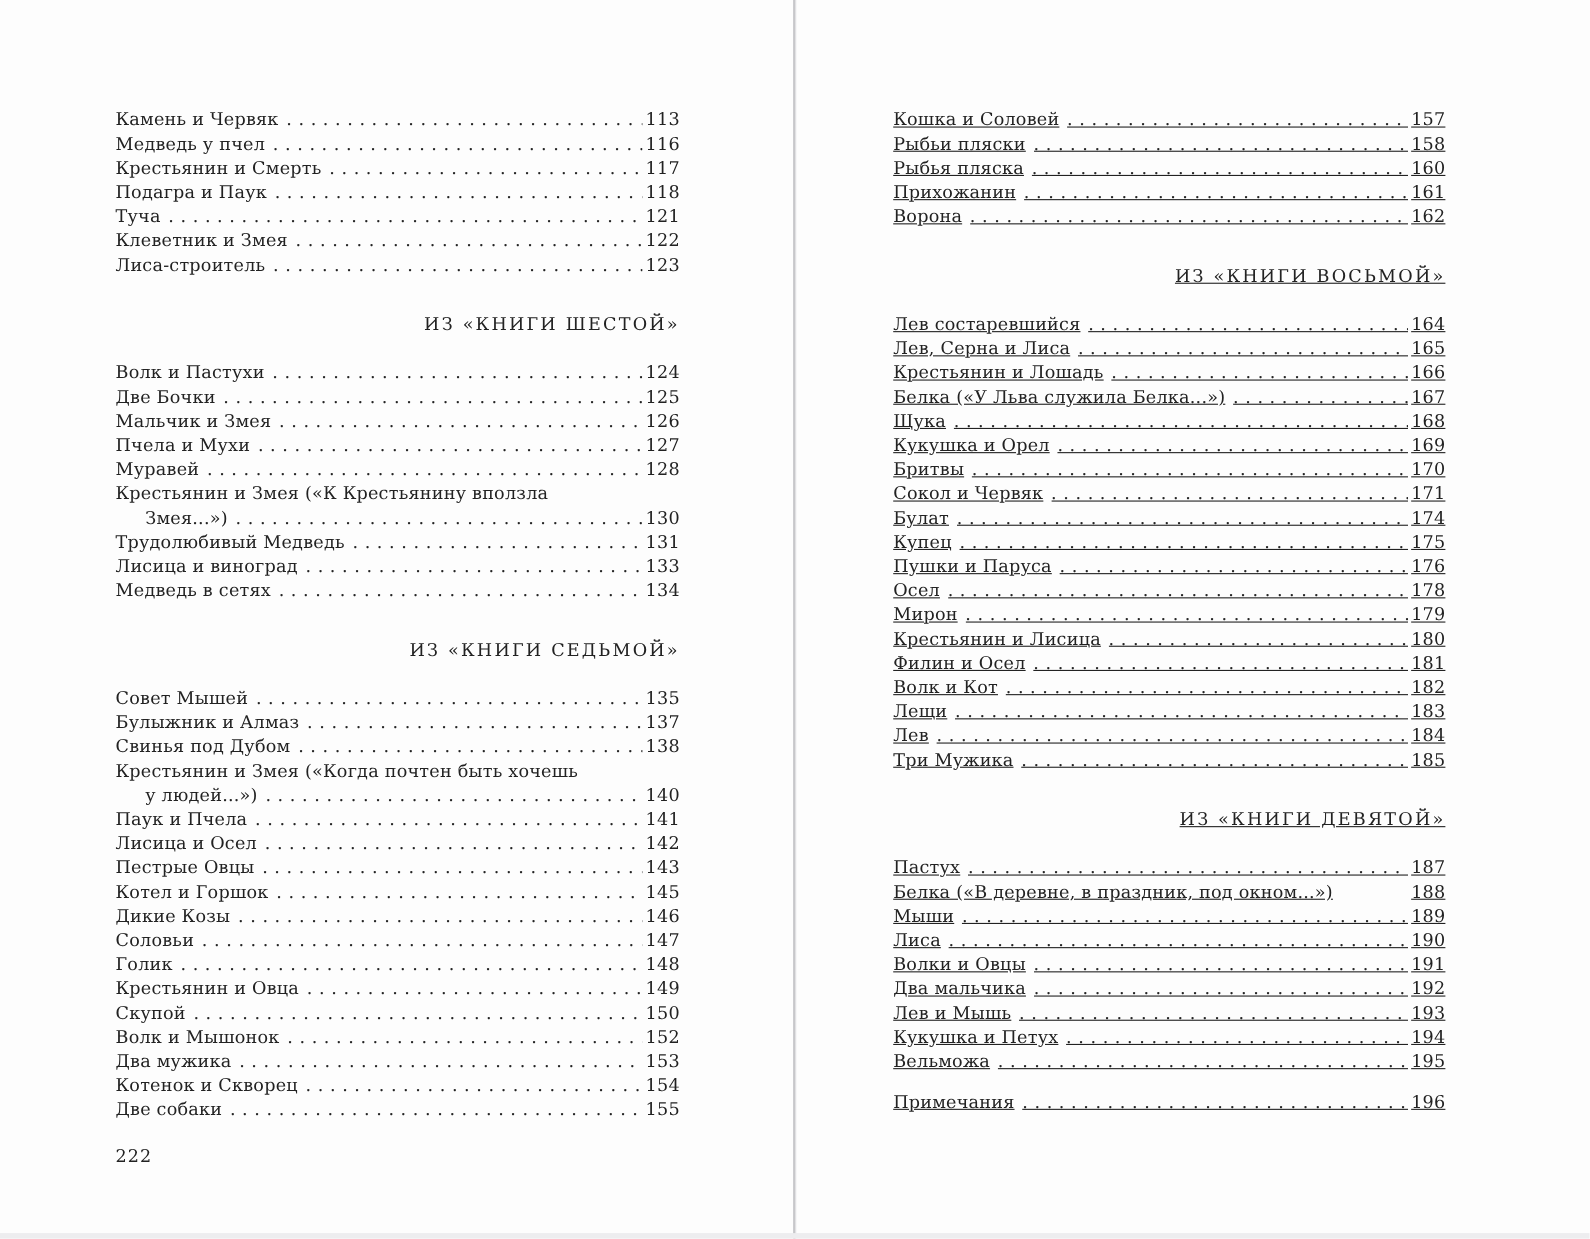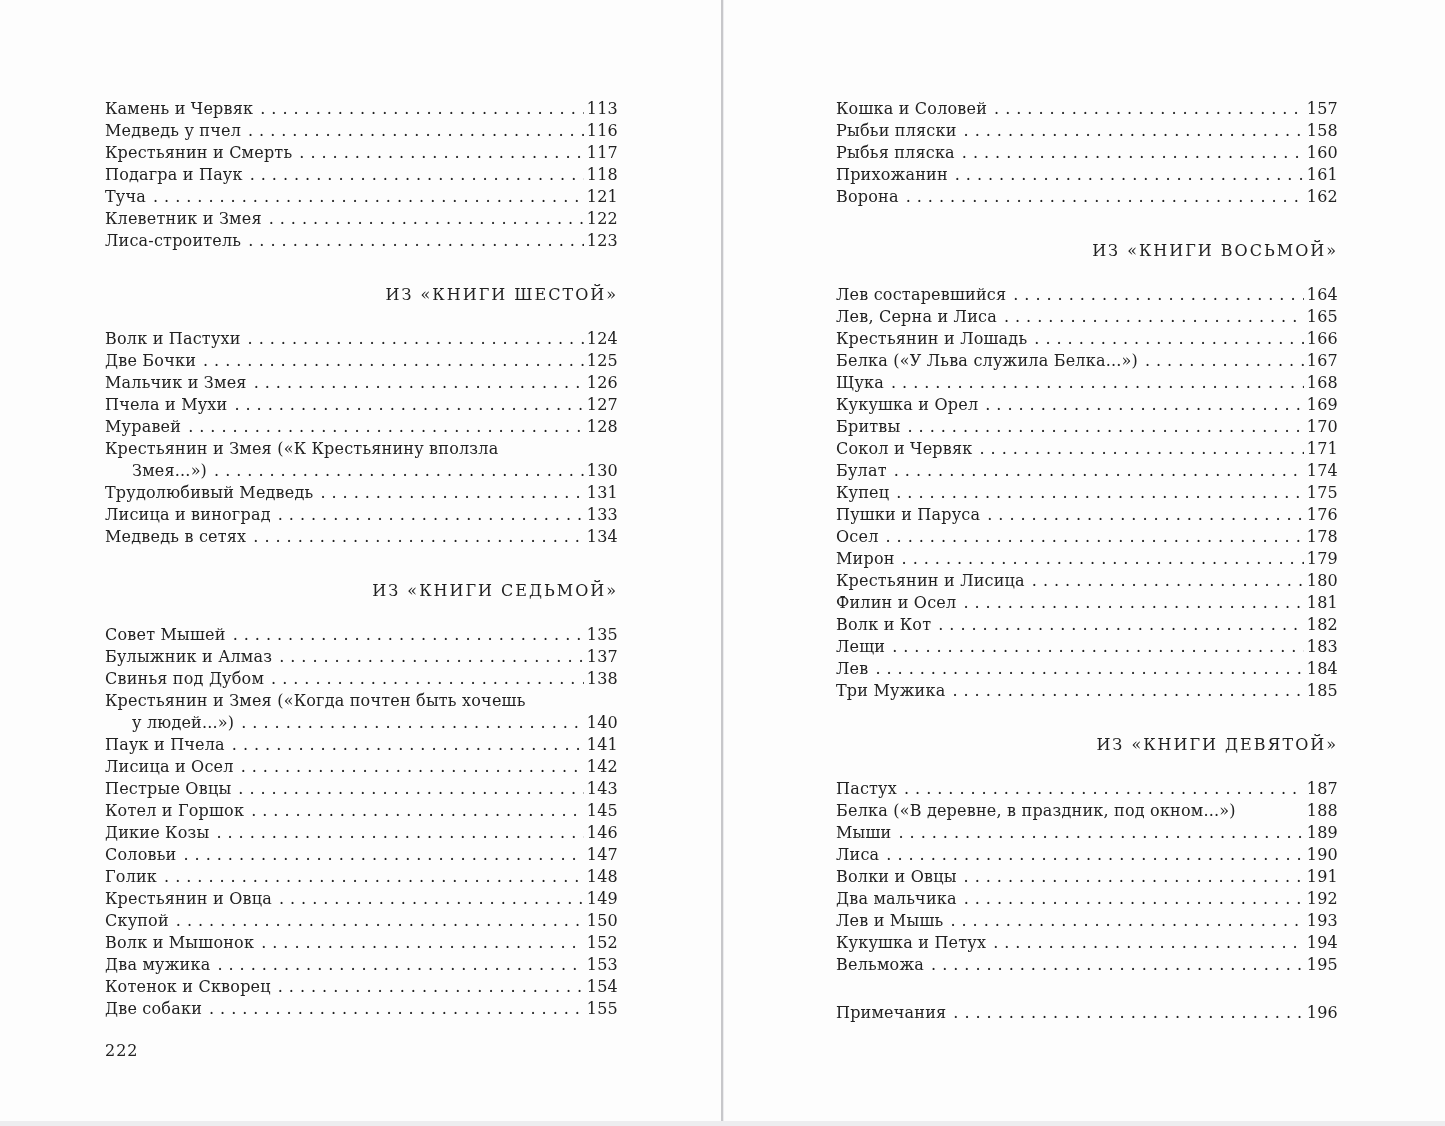--- a/index.html
+++ b/index.html
@@ -18,28 +18,28 @@
   }
   .bottom-edge {
     position:absolute; left:0; bottom:0; width:100%; height:5px;
     background:#ededef;
   }
   .col {
     position:absolute; top:98px;
     font-size:16px; line-height:22px; letter-spacing:0.2px;
   }
   .col-left  { left:105px; width:513px; }
-  .col-right { left:836px; width:502px; }
+  .col-right { left:812px; width:502px;text-decoration:underline; }
   .heading {
     text-align:right;
     letter-spacing:2px;
     margin:32px 0 22px 0;
     white-space:nowrap;
   }
-  .section.spaced { margin-top:26px; }
+  .section.spaced { margin-top:15px; }
   .entry { display:flex; align-items:baseline; }
   .entry .t { white-space:nowrap; }
   .entry .dots {
     flex:1 1 auto; overflow:hidden; white-space:nowrap;
     margin:0 3px 0 7px; min-width:0;
   }
   .entry .dots::after {
     content:"........................................................................................................";
     letter-spacing:6px;
   }

